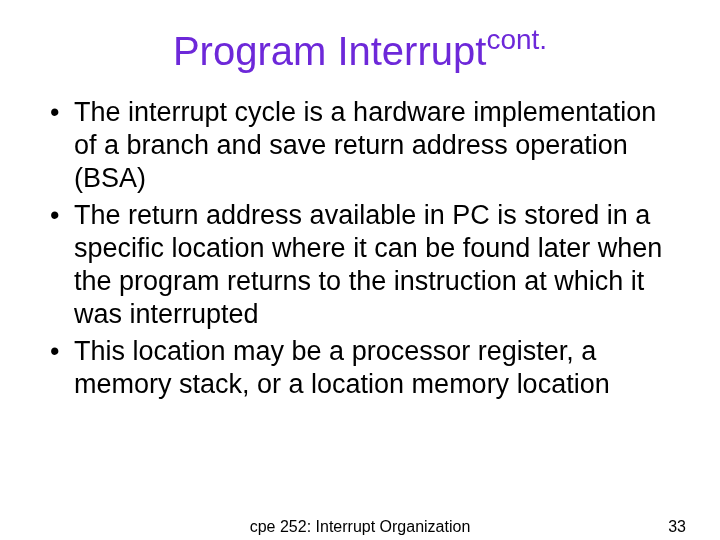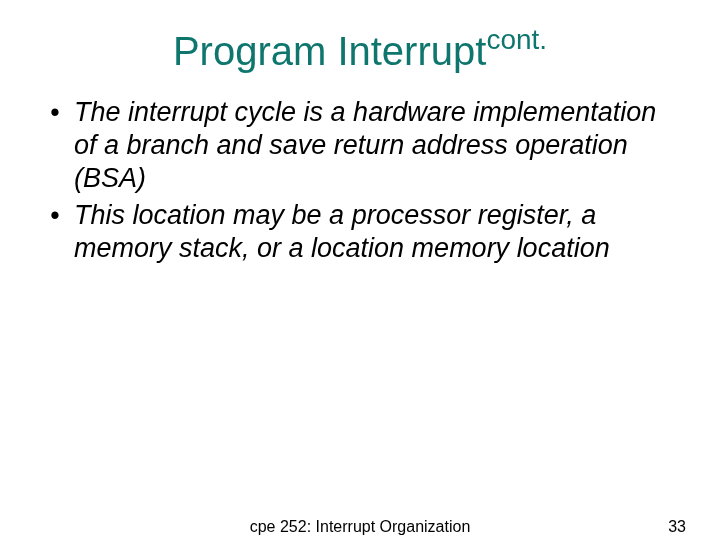--- a/index.html
+++ b/index.html
@@ -16,36 +16,35 @@
       overflow: hidden;
     }
     .slide {
       width: 100%;
       height: 100%;
       padding: 20px 40px 40px 40px;
       position: relative;
     }
     .title {
       text-align: center;
-      color: #0f766e;
+      color: #6d28d9;
       font-size: 40px;
       font-weight: normal;
       margin-bottom: 22px;
       margin-top: 6px;
     }
     .title-sup {
       font-size: 28px;
       vertical-align: super;
       position: relative;
       top: -2px;
     }
     .bullets {
       list-style: none;
       padding-left: 10px;
-      font-style: italic;
     }
     .bullets li {
       color: #000000;
       font-size: 27px;
       line-height: 1.22;
       margin-bottom: 4px;
       padding-left: 24px;
       position: relative;
     }
     .bullets li::before {
@@ -75,19 +74,20 @@
   </style>
 </head>
 <body>
 
 <div class="slide">
   <h1 class="title">
     <span>Program Interrupt</span><span class="title-sup">cont.</span>
   </h1>
   <ul class="bullets">
     <li>The interrupt cycle is a hardware implementation of a branch and save return address operation (BSA)</li>
+    <li>The return address available in PC is stored in a specific location where it can be found later when the program returns to the instruction at which it was interrupted</li>
     <li>This location may be a processor register, a memory stack, or a location memory location</li>
   </ul>
   <div class="footer">
     <span class="footer-center">cpe 252: Interrupt Organization</span>
     <span class="footer-right">33</span>
   </div>
 </div>
 
 </body></html>

